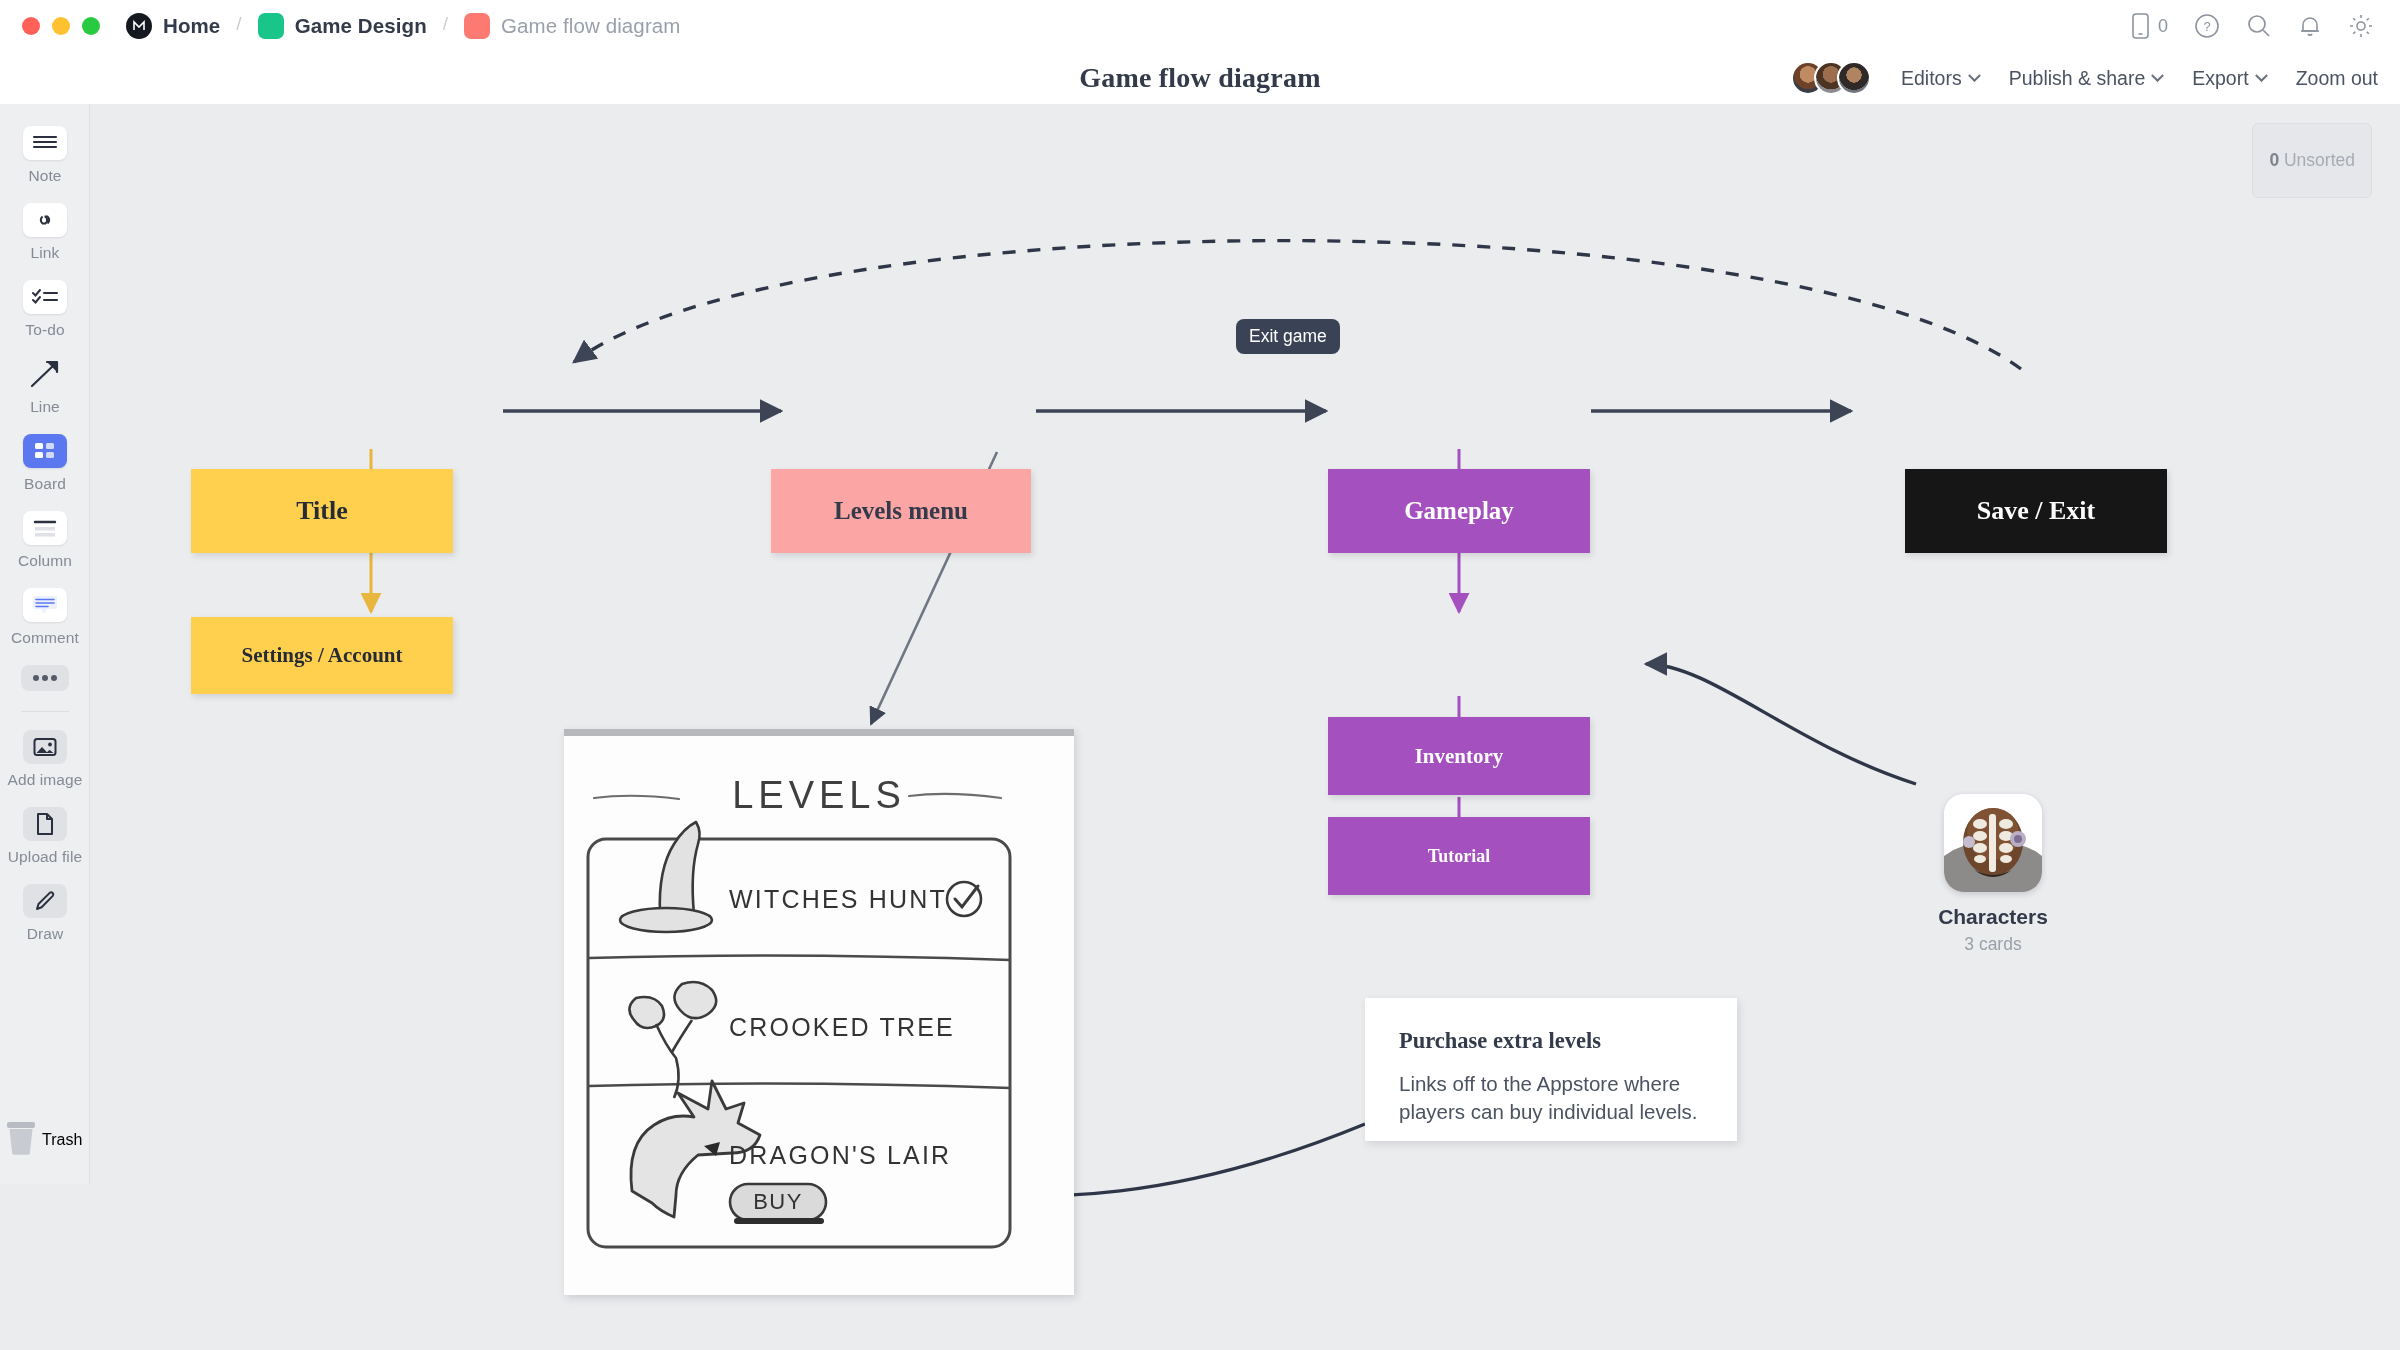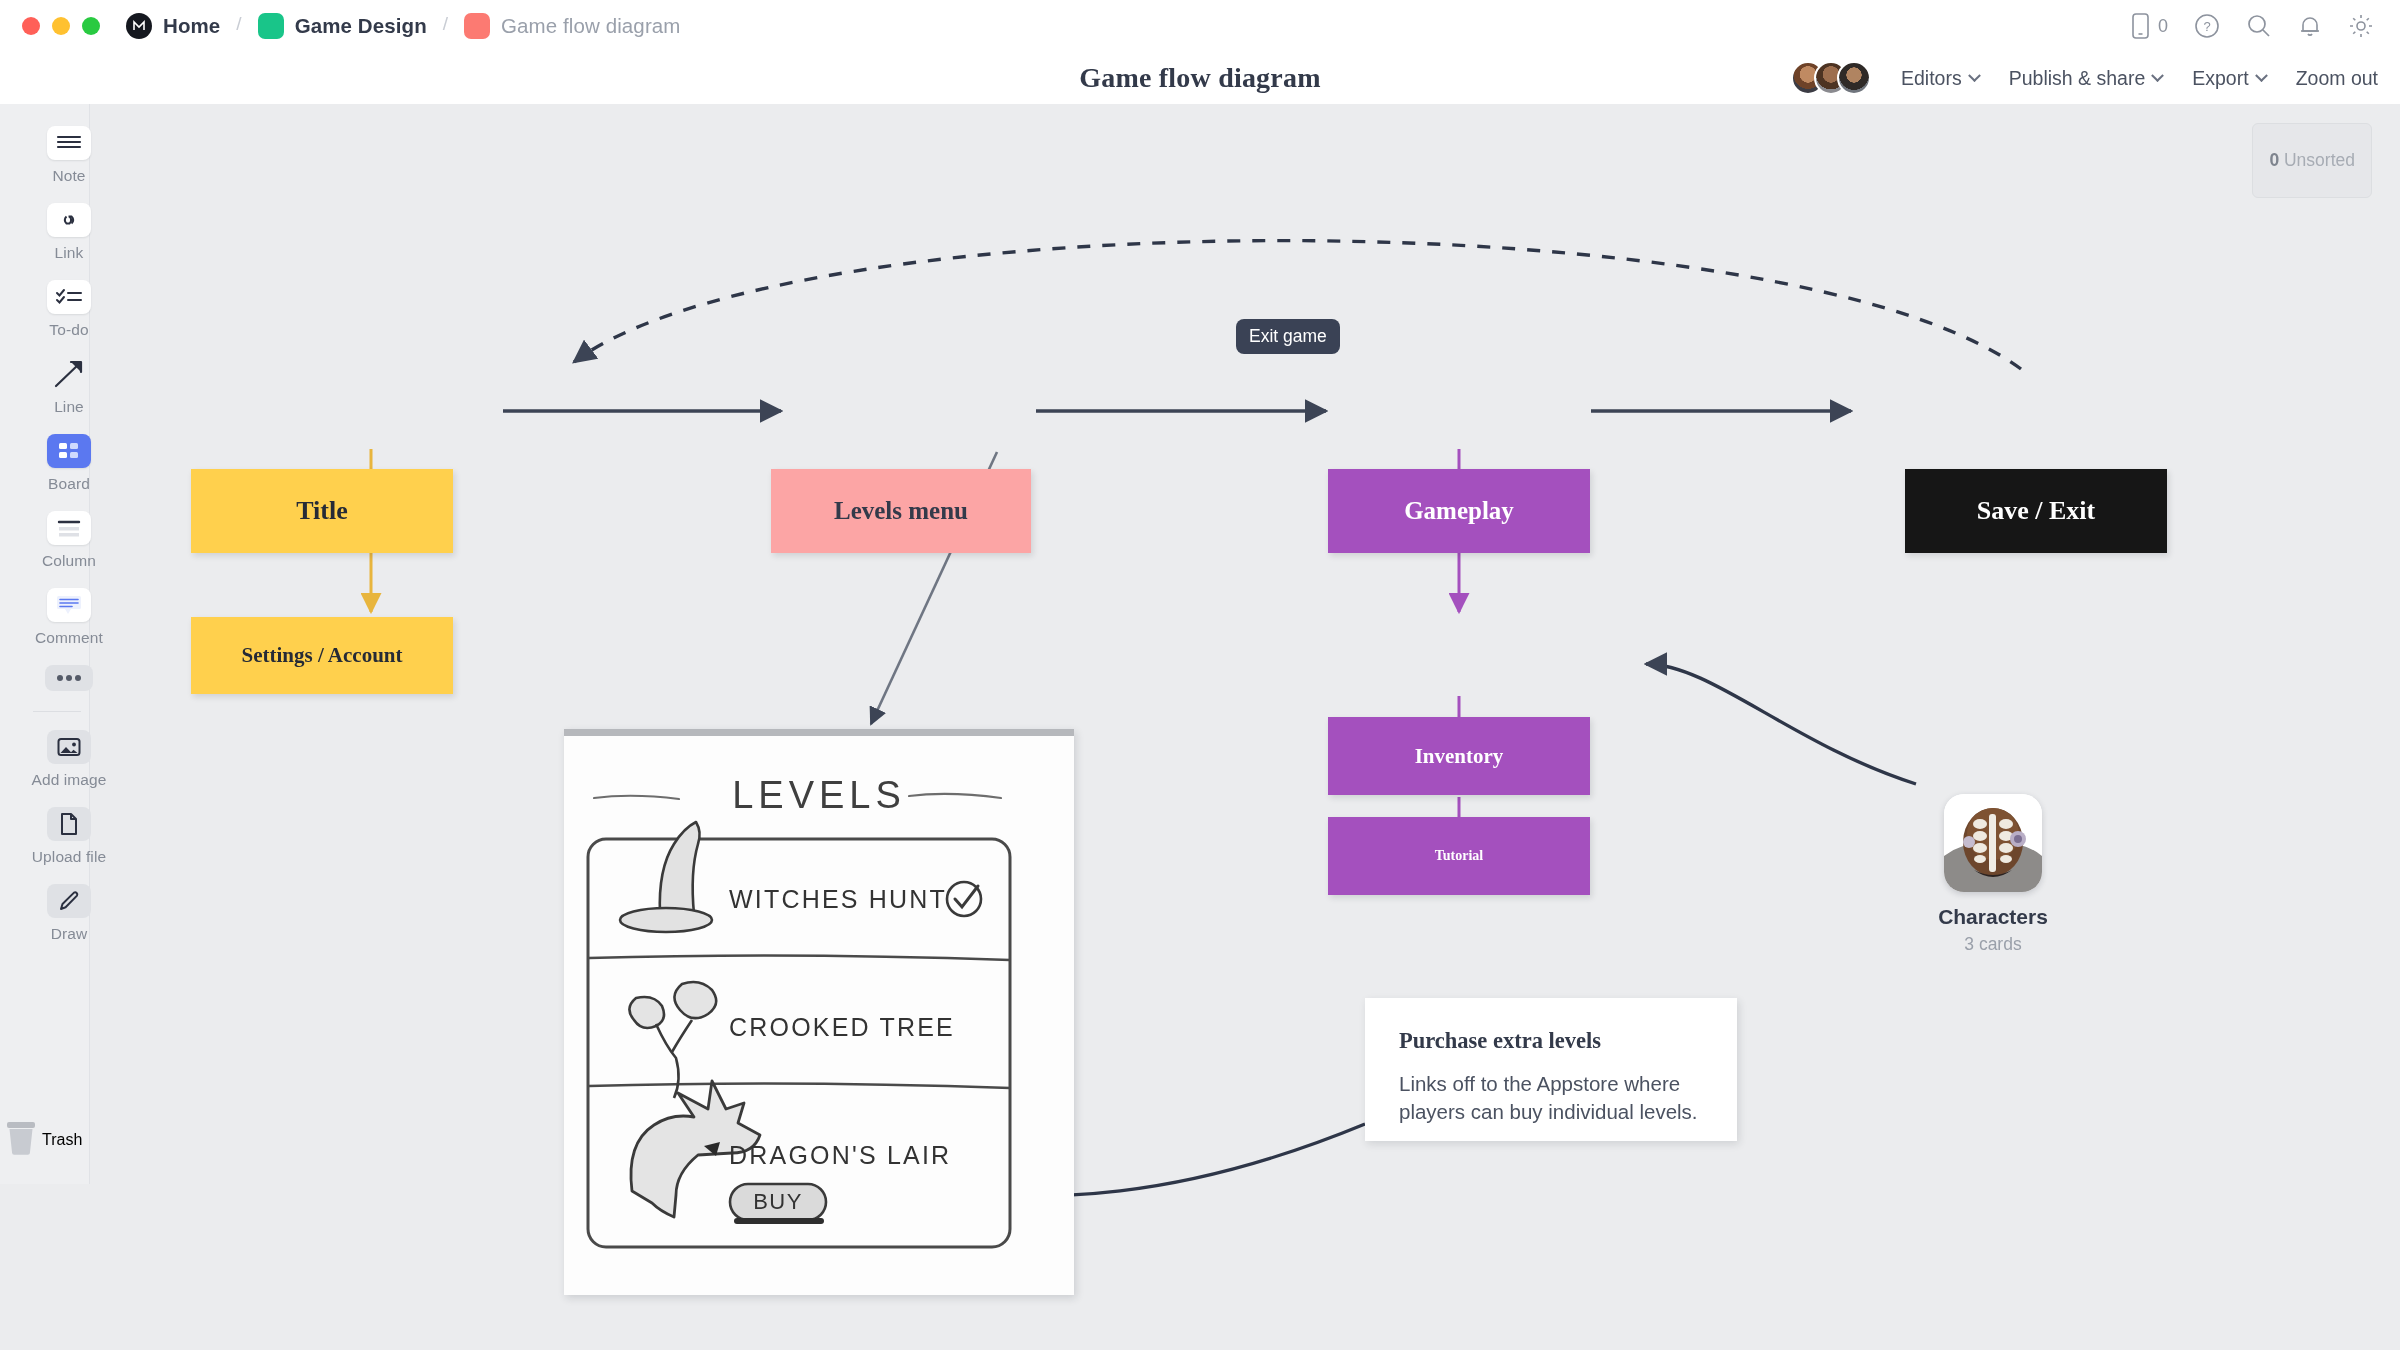--- a/index.html
+++ b/index.html
@@ -68,21 +68,20 @@
   .av3 { background: radial-gradient(circle at 50% 40%, #b08461 0 32%, #2f2a27 33% 63%, #70757d 64% 100%); }
   .tmenu { display: flex; align-items: center; gap: 8px; color: #4b5261; font-size: 19.5px; cursor: pointer; }
   .chev { width: 9px; height: 9px; border-right: 2px solid #6a7180; border-bottom: 2px solid #6a7180; transform: rotate(45deg) translate(-2px,-2px); }
 
   
   .rail {
     position: absolute; top: 104px; left: 0; width: 90px; height: 1080px;
     background: #eeeff1;
     border-right: 1px solid #e0e2e6;
     z-index: 30;
-    padding-left: 24px;
   }
   .tool {
     width: 90px; display: flex; flex-direction: column; align-items: center;
     margin-top: 18px; cursor: pointer;
   }
   .tool .box {
     width: 44px; height: 34px; border-radius: 8px; background: #ffffff;
     display: flex; align-items: center; justify-content: center;
     box-shadow: 0 1px 2px rgba(20,25,40,.10);
   }
@@ -458,21 +457,21 @@
 
     <div class="node n-black" style="left:1814px; top:365px; width:262px; height:84px; font-size:26px;">
       <span>Save / Exit</span>
     </div>
 
 
     <div class="node n-purple" style="left:1237px; top:613px; width:262px; height:78px; font-size:21px;">
       <span>Inventory</span>
     </div>
 
-    <div class="node n-purple" style="left:1237px; top:713px; width:262px; height:78px; font-size:14px;">
+    <div class="node n-purple" style="left:1237px; top:713px; width:262px; height:78px; font-size:18px;">
       <span>Tutorial</span>
     </div>
 
     <div class="sketch" style="left:473px; top:625px; width:510px; height:566px;">
       <svg width="510" height="559" viewBox="0 0 510 559">
         <rect width="510" height="559" fill="#fdfdfd"></rect>
 
         <path d="M30 62 q38 -5 85 1" fill="none" stroke="#6d6d6d" stroke-width="2.2" stroke-linecap="round"></path>
         <path d="M345 60 q40 -5 92 2" fill="none" stroke="#6d6d6d" stroke-width="2.2" stroke-linecap="round"></path>
         <text x="255" y="72" text-anchor="middle" font-family="Liberation Sans, sans-serif" font-size="38" letter-spacing="5" fill="#3f3f3f">LEVELS</text>

